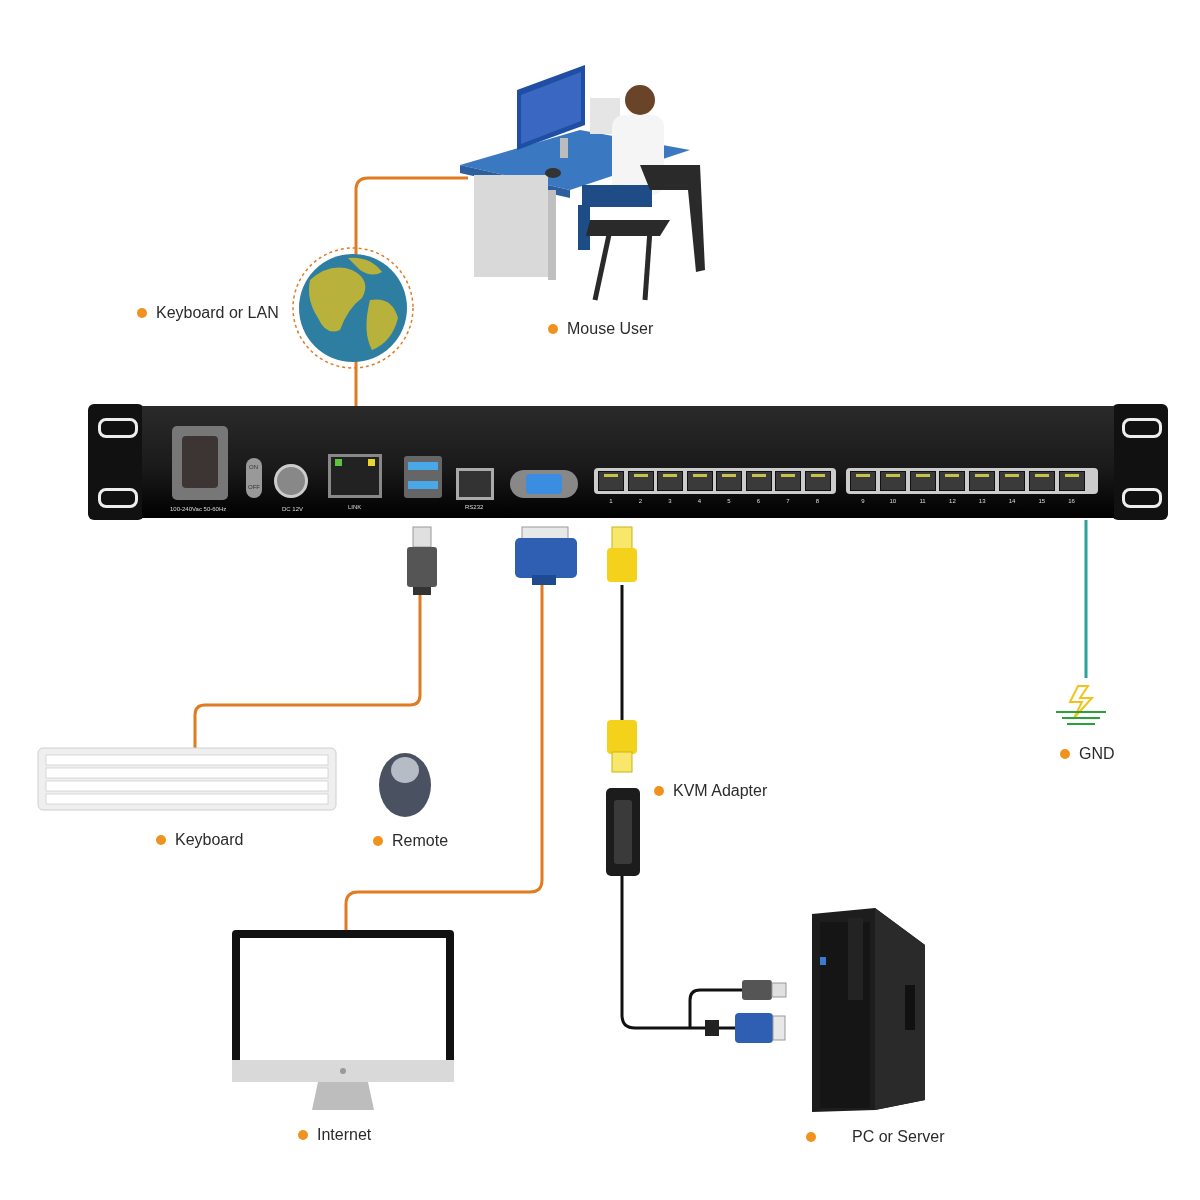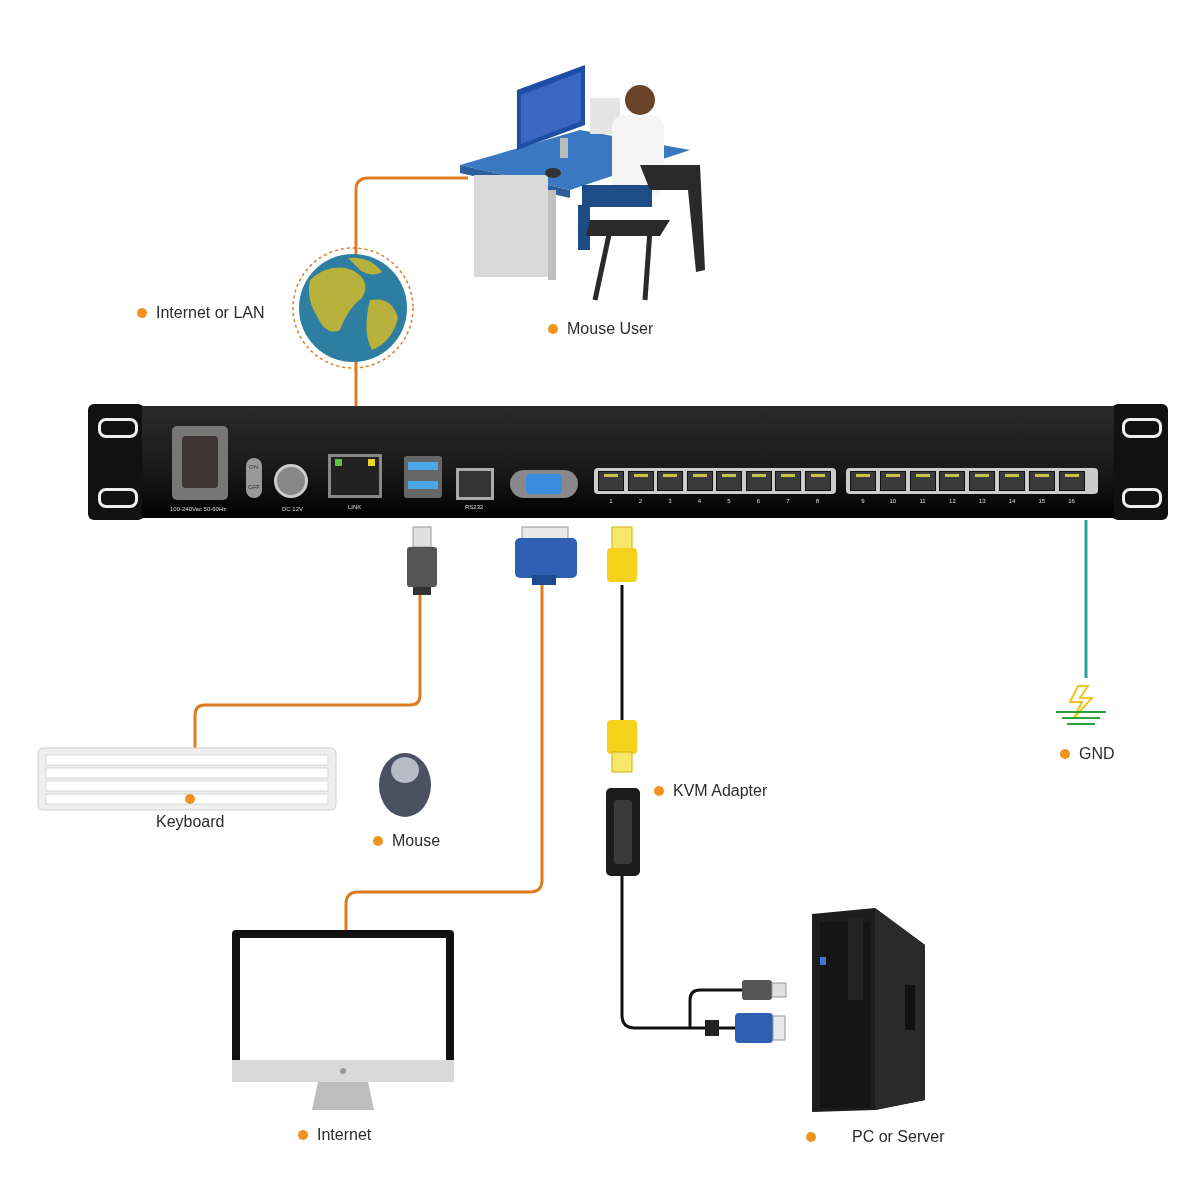--- a/index.html
+++ b/index.html
@@ -238,33 +238,33 @@
         <div class="abs" style="left: 916.6px; top: 65px; width: 26px; height: 20px; background: rgb(58, 58, 58); border: 1px solid rgb(17, 17, 17); box-sizing: border-box;">
           <div style="position: absolute; left: 5px; top: 2px; width: 14px; height: 3px; background: rgb(201, 194, 74);"></div>
         </div>
         <div class="port-num" style="left: 919.6px; top: 92px;">16</div>
       </div>
   </div>
 </div>
 
 <div class="label" style="left:137px;top:304px;">
     <span class="dot"></span>
-    <span>Internet or LAN</span>
+    <span>Keyboard or LAN</span>
   </div>
 <div class="label" style="left:548px;top:320px;">
     <span class="dot"></span>
     <span>Mouse User</span>
   </div>
-<div class="label" style="left:156px;top:794px;flex-direction:column;">
+<div class="label" style="left:156px;top:831px;">
     <span class="dot"></span>
     <span>Keyboard</span>
   </div>
 <div class="label" style="left:373px;top:832px;">
     <span class="dot"></span>
-    <span>Mouse</span>
+    <span>Remote</span>
   </div>
 <div class="label" style="left:654px;top:782px;">
     <span class="dot"></span>
     <span>KVM Adapter</span>
   </div>
 <div class="label" style="left:1060px;top:745px;">
     <span class="dot"></span>
     <span>GND</span>
   </div>
 <div class="label" style="left:298px;top:1126px;">

